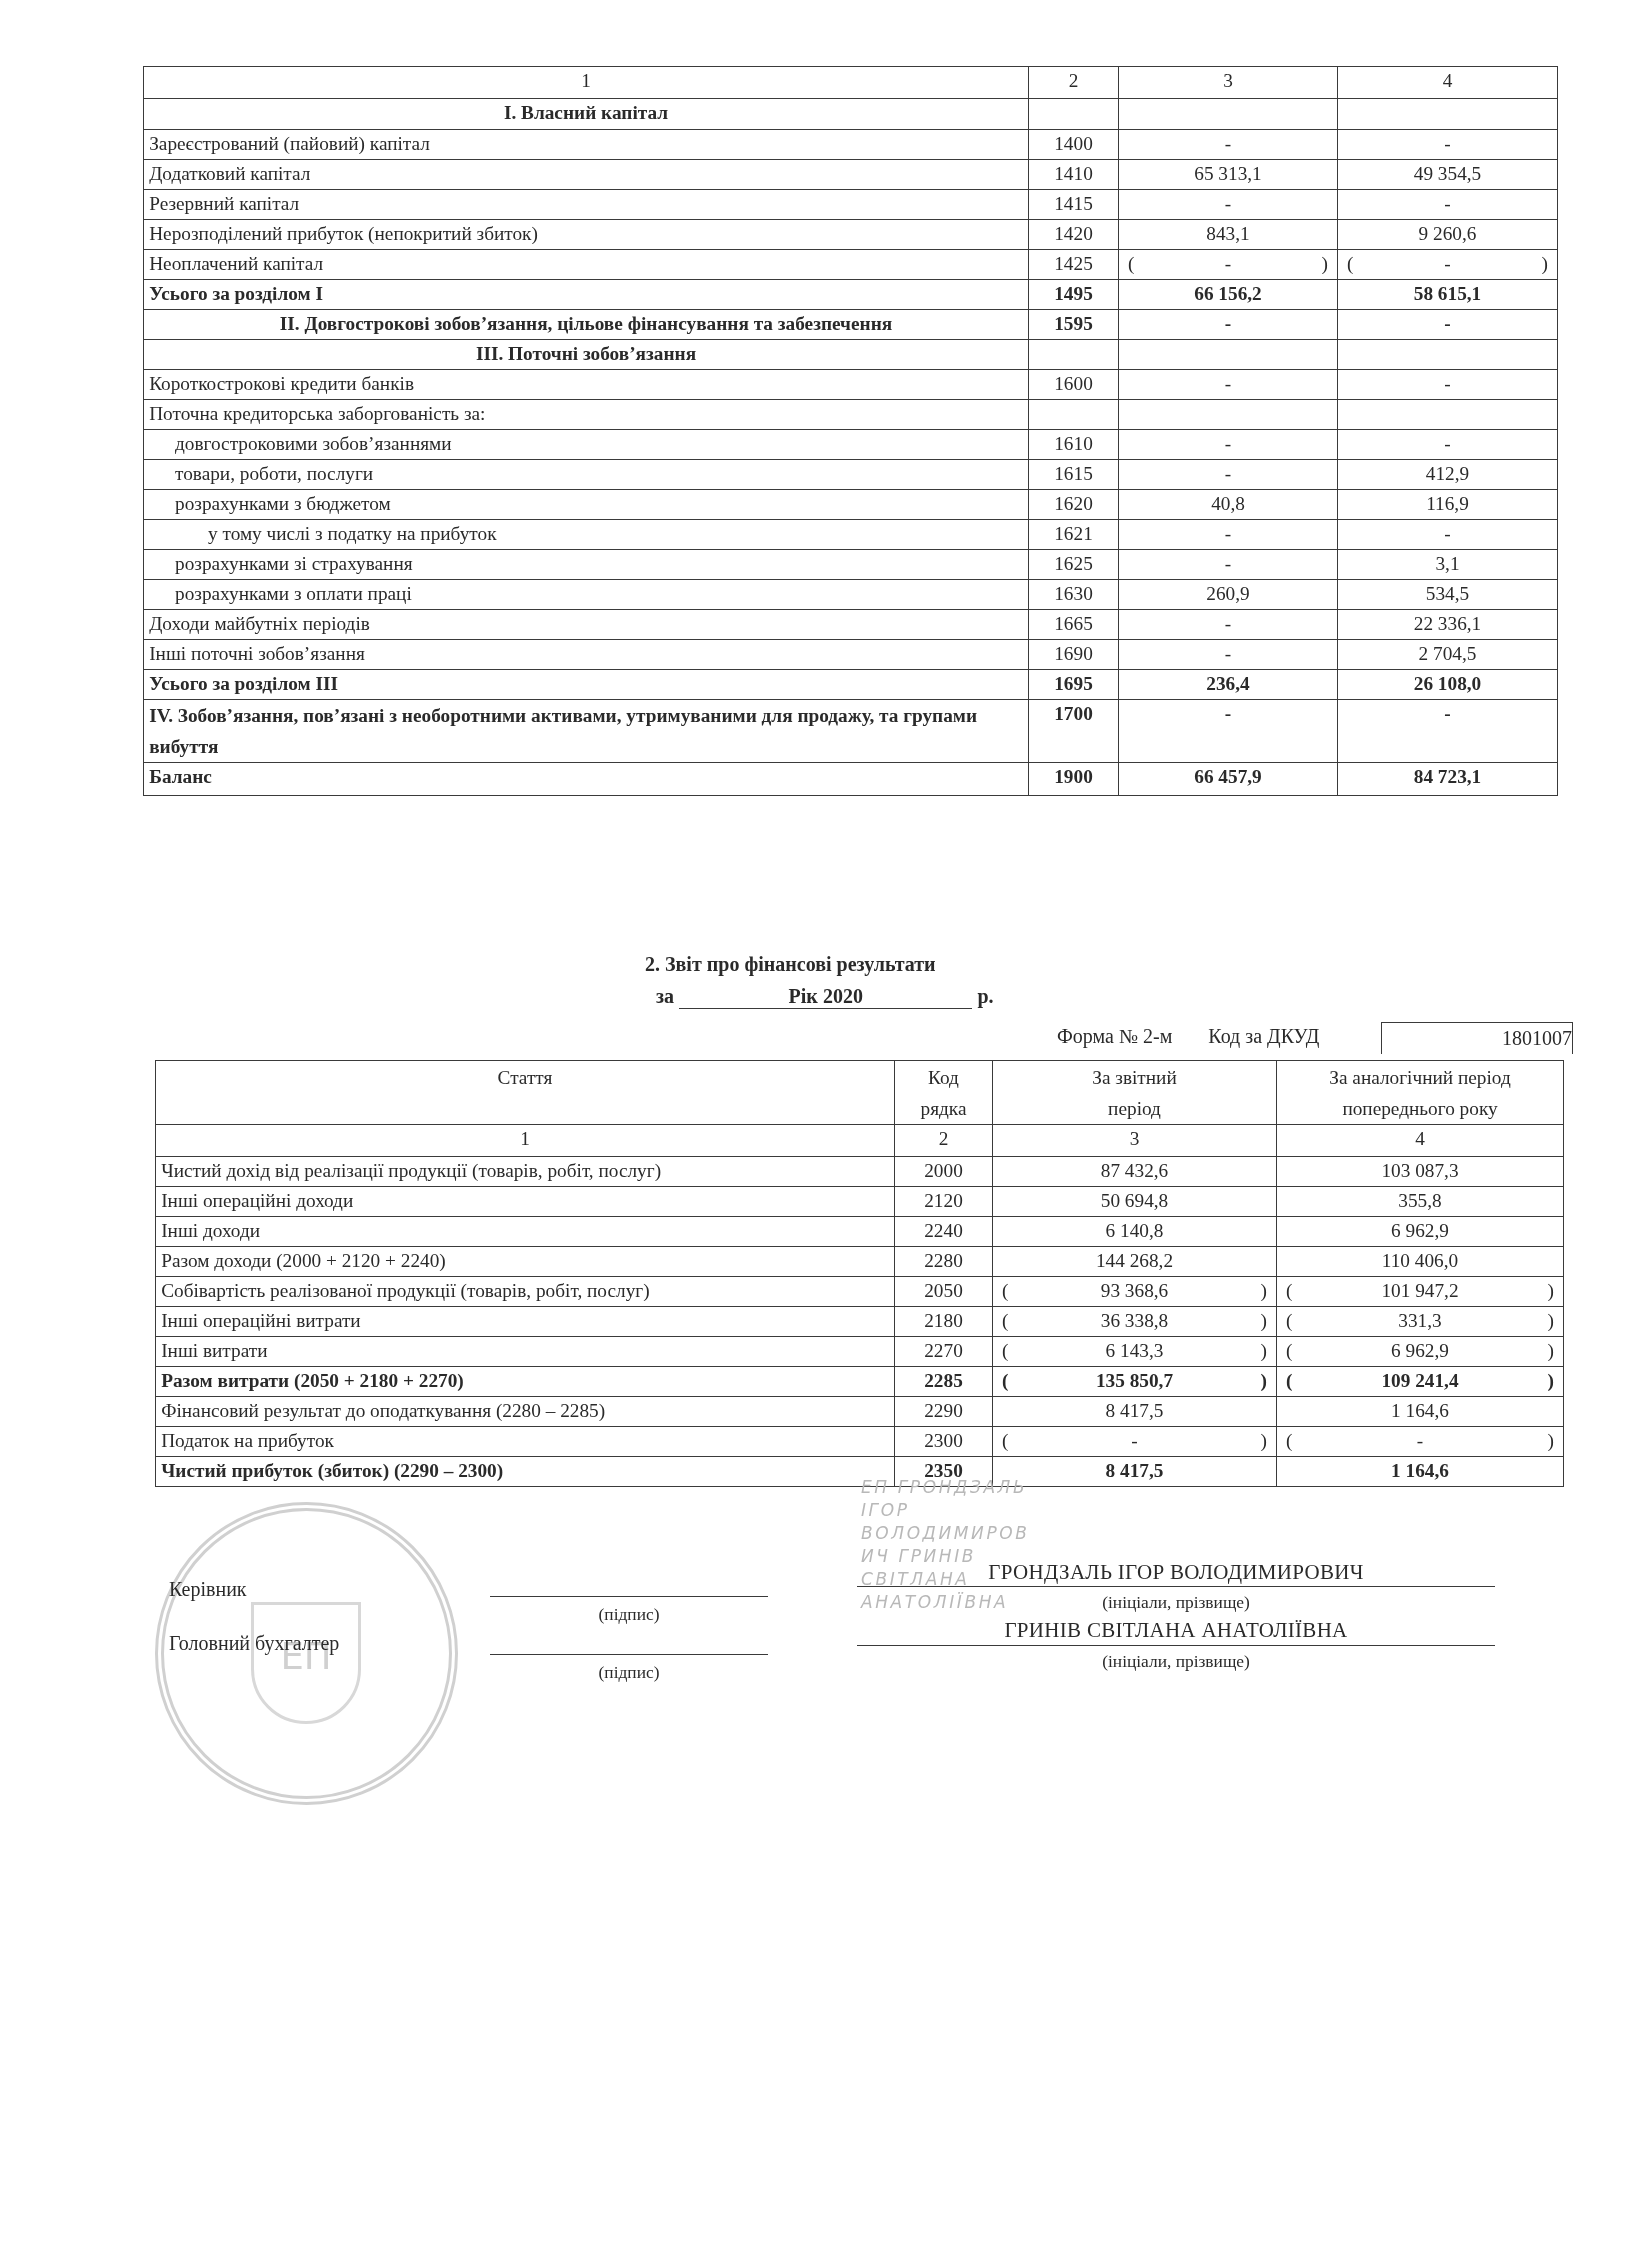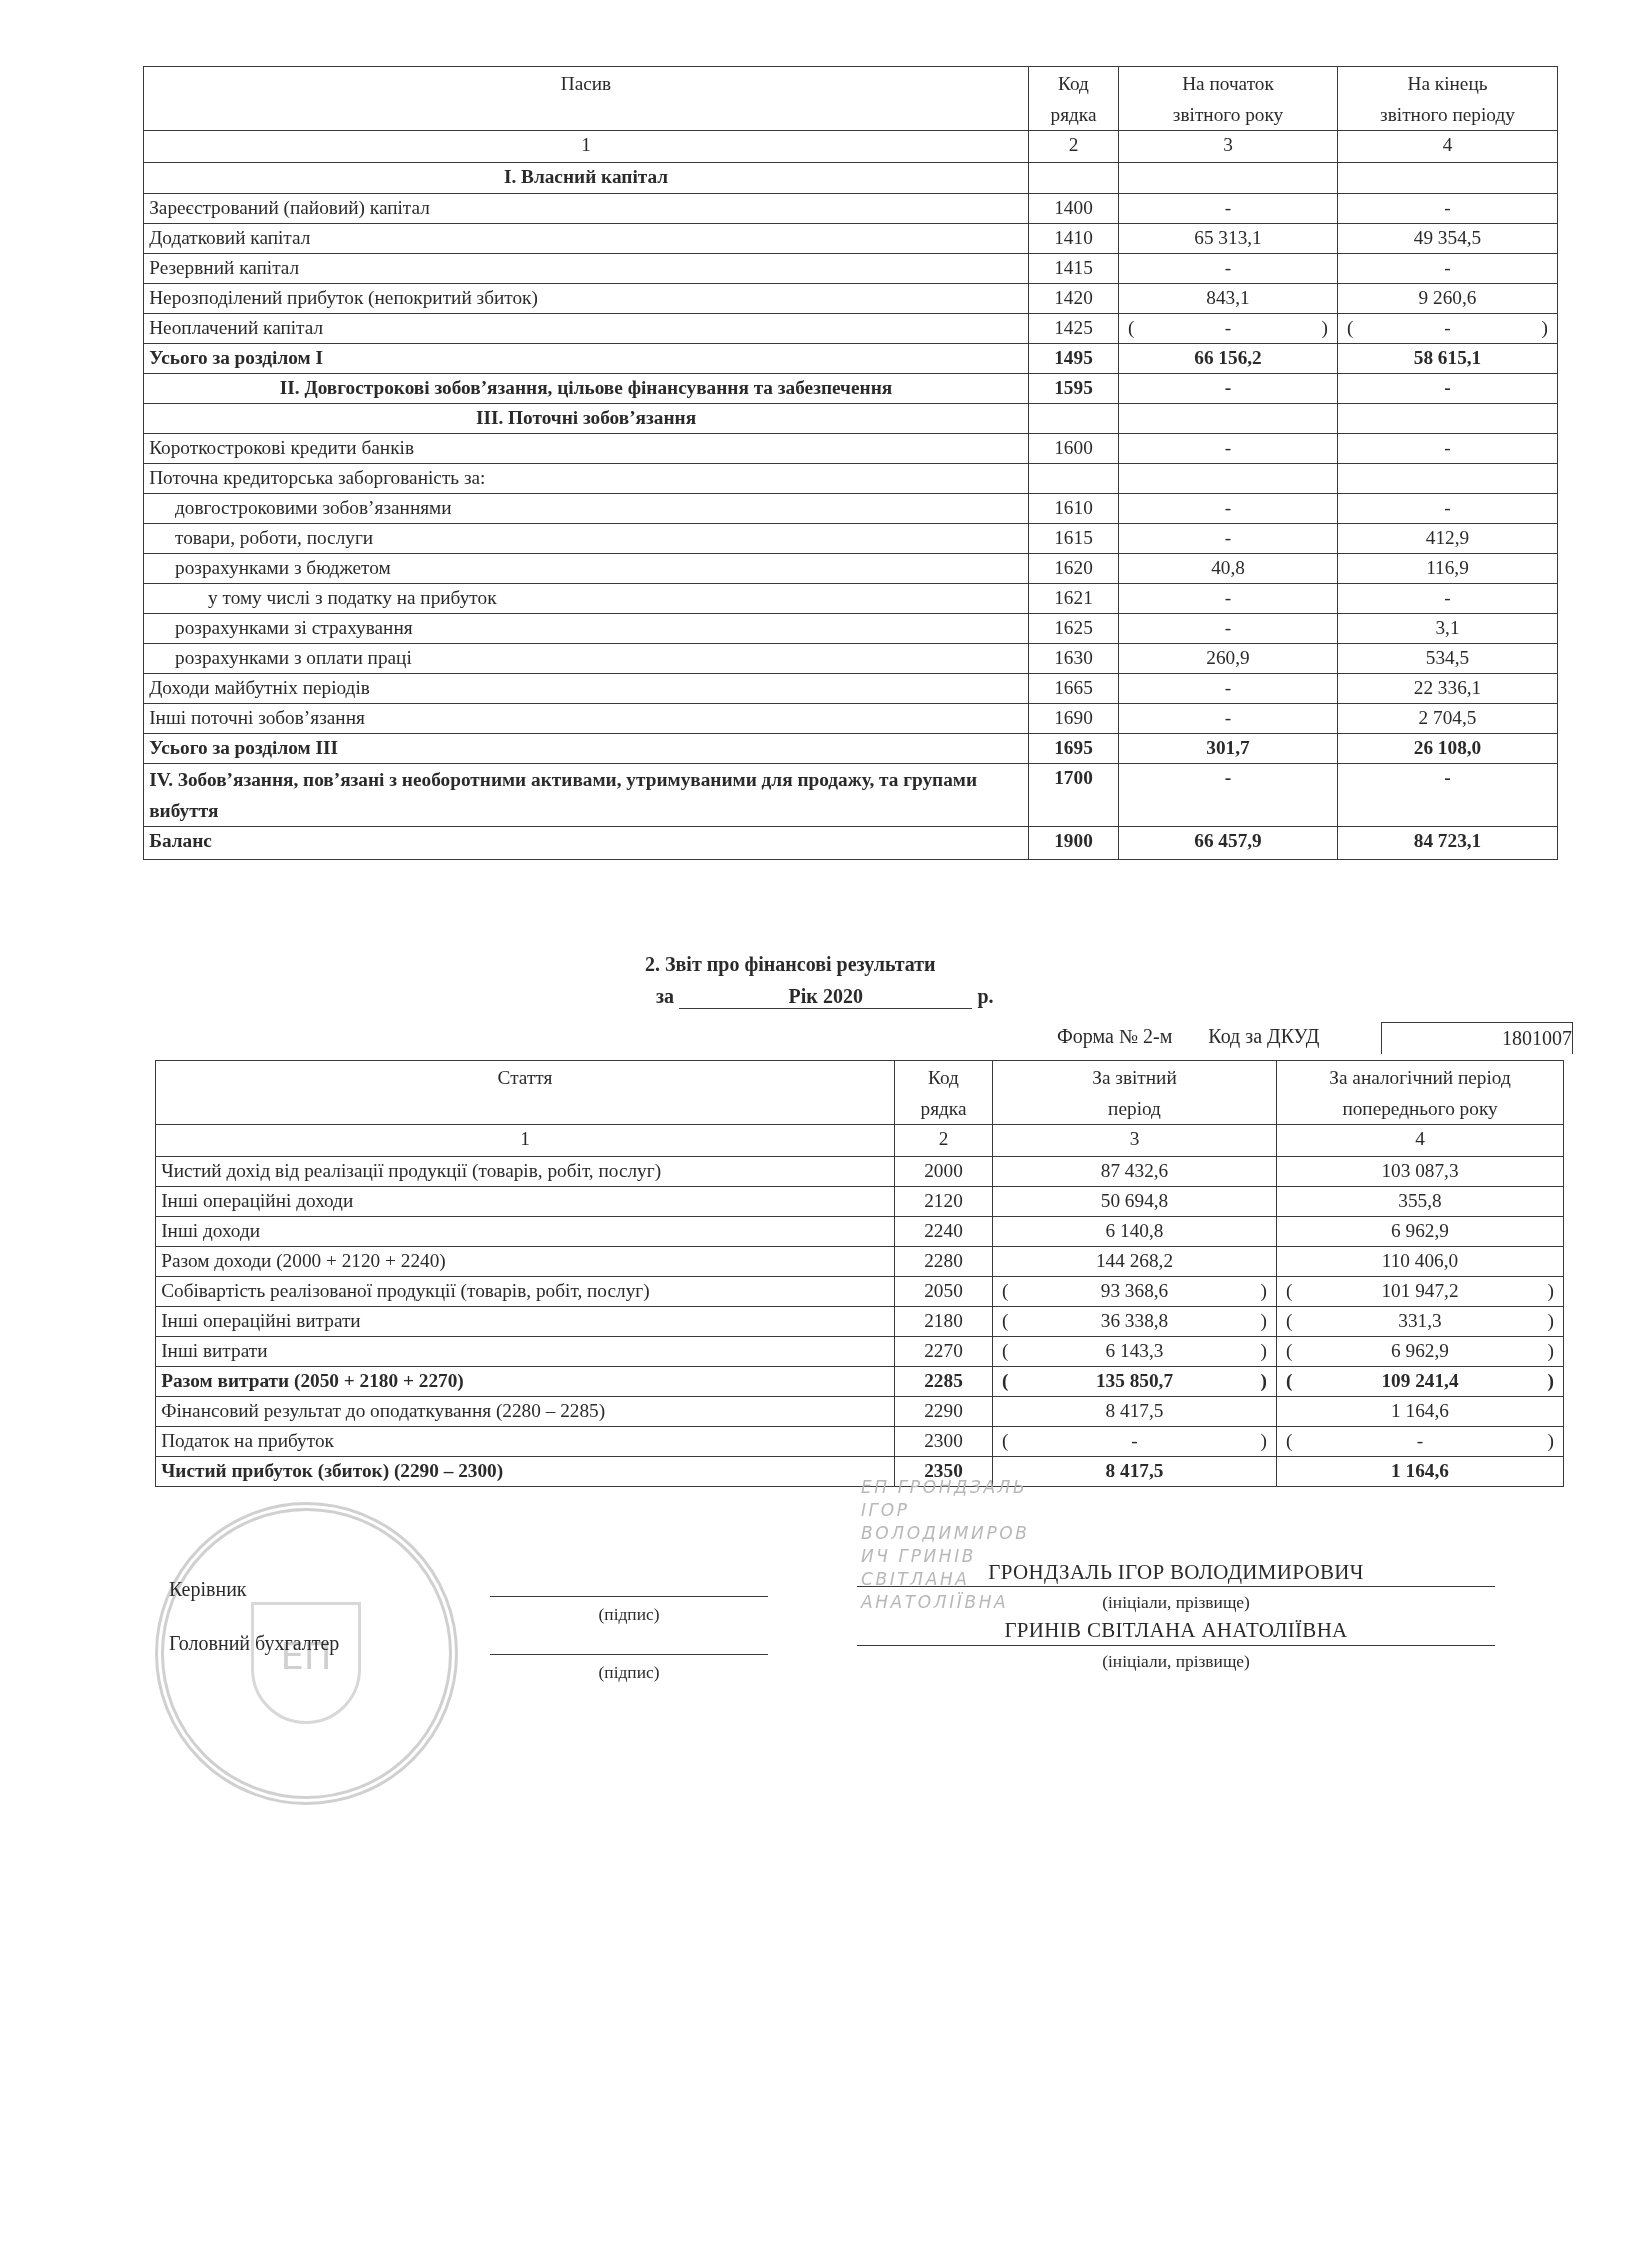--- a/index.html
+++ b/index.html
@@ -40,26 +40,20 @@
 <body>
 
 <table class="fin" id="t1">
   <colgroup>
       <col style="width:885px">
       <col style="width:90px">
       <col style="width:219px">
       <col style="width:220px">
     </colgroup>
   <tbody id="t1-body">
-    <tr style="height:63px">
-      <td class="hd">Пасив</td>
-      <td class="hd"><span>Код</span><br><span>рядка</span></td>
-      <td class="hd"><span>На початок</span><br><span>звітного року</span></td>
-      <td class="hd"><span>На кінець</span><br><span>звітного періоду</span></td>
-    </tr>
     <tr style="height:32px">
       <td class="c">1</td>
       <td class="c">2</td>
       <td class="c">3</td>
       <td class="c">4</td>
     </tr>
     <tr style="height:31px">
       <td class="c b">І. Власний капітал</td>
       <td></td>
         <td></td>
@@ -181,21 +175,21 @@
       </tr>
       <tr style="height: 30px;">
         <td>Інші поточні зобов’язання</td>
         <td class="code">1690</td>
         <td class="num">-</td>
         <td class="num">2 704,5</td>
       </tr>
       <tr class="bold" style="height: 30px;">
         <td>Усього за розділом ІІІ</td>
         <td class="code b">1695</td>
-        <td class="num">301,7</td>
+        <td class="num">236,4</td>
         <td class="num">26 108,0</td>
       </tr>
       <tr class="bold" style="height: 63px;">
         <td class="wrap">ІV. Зобов’язання, пов’язані з необоротними активами, утримуваними для продажу, та групами вибуття</td>
         <td class="code b">1700</td>
         <td class="num">-</td>
         <td class="num">-</td>
       </tr>
       <tr class="bold" style="height: 33px;">
         <td>Баланс</td>

